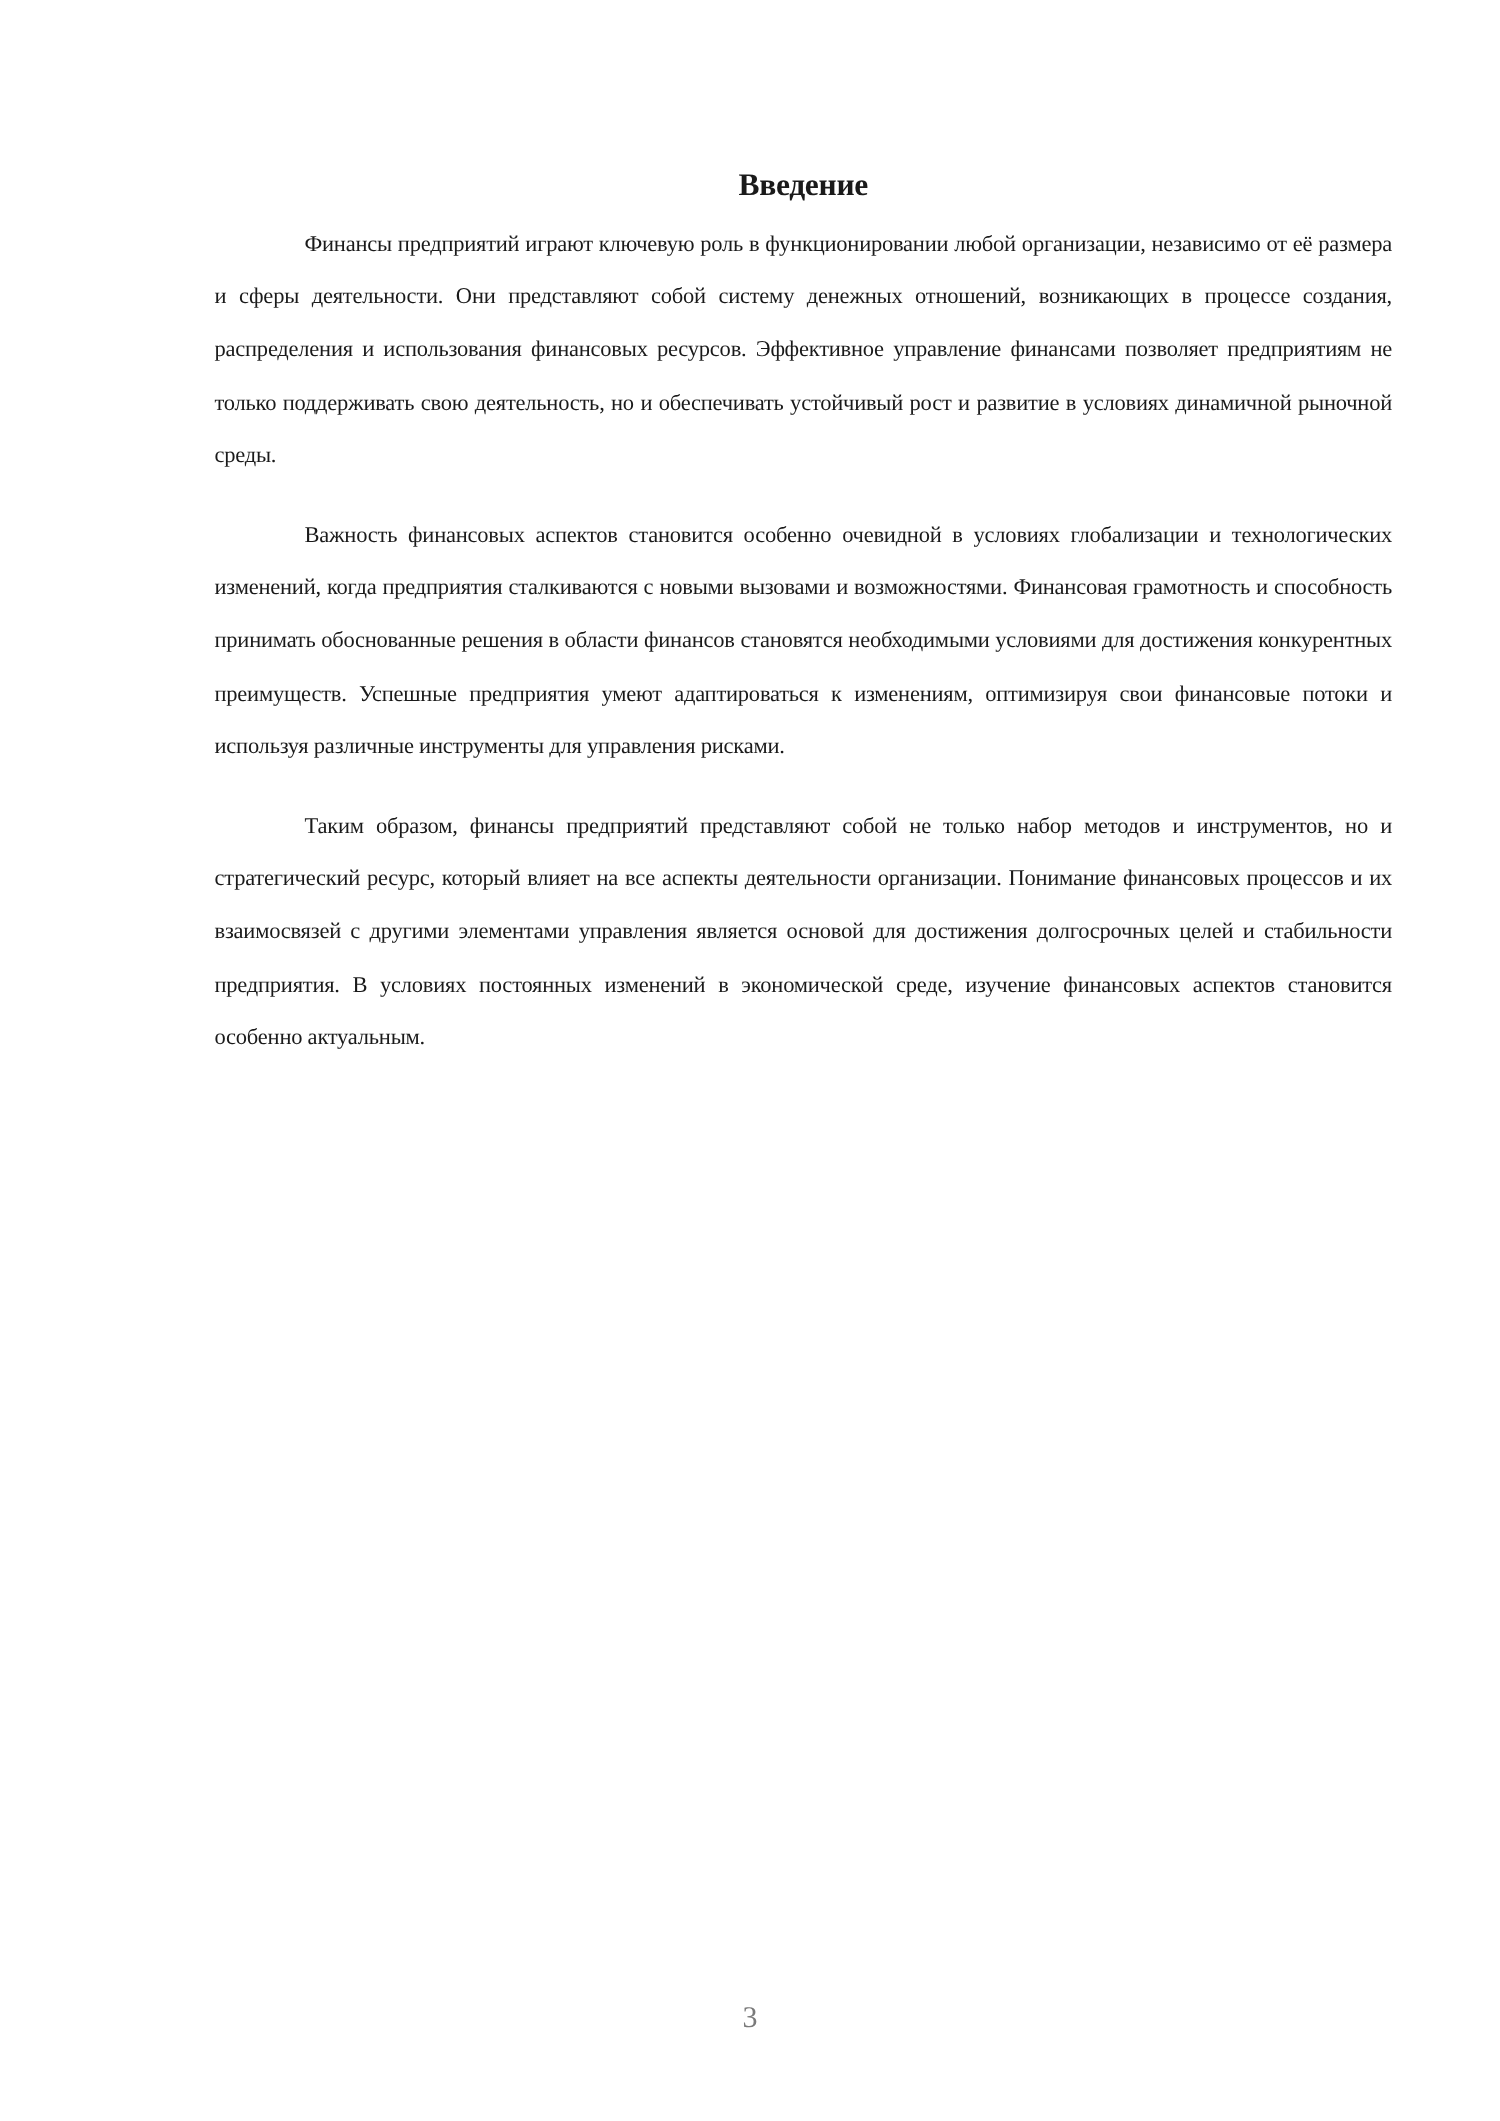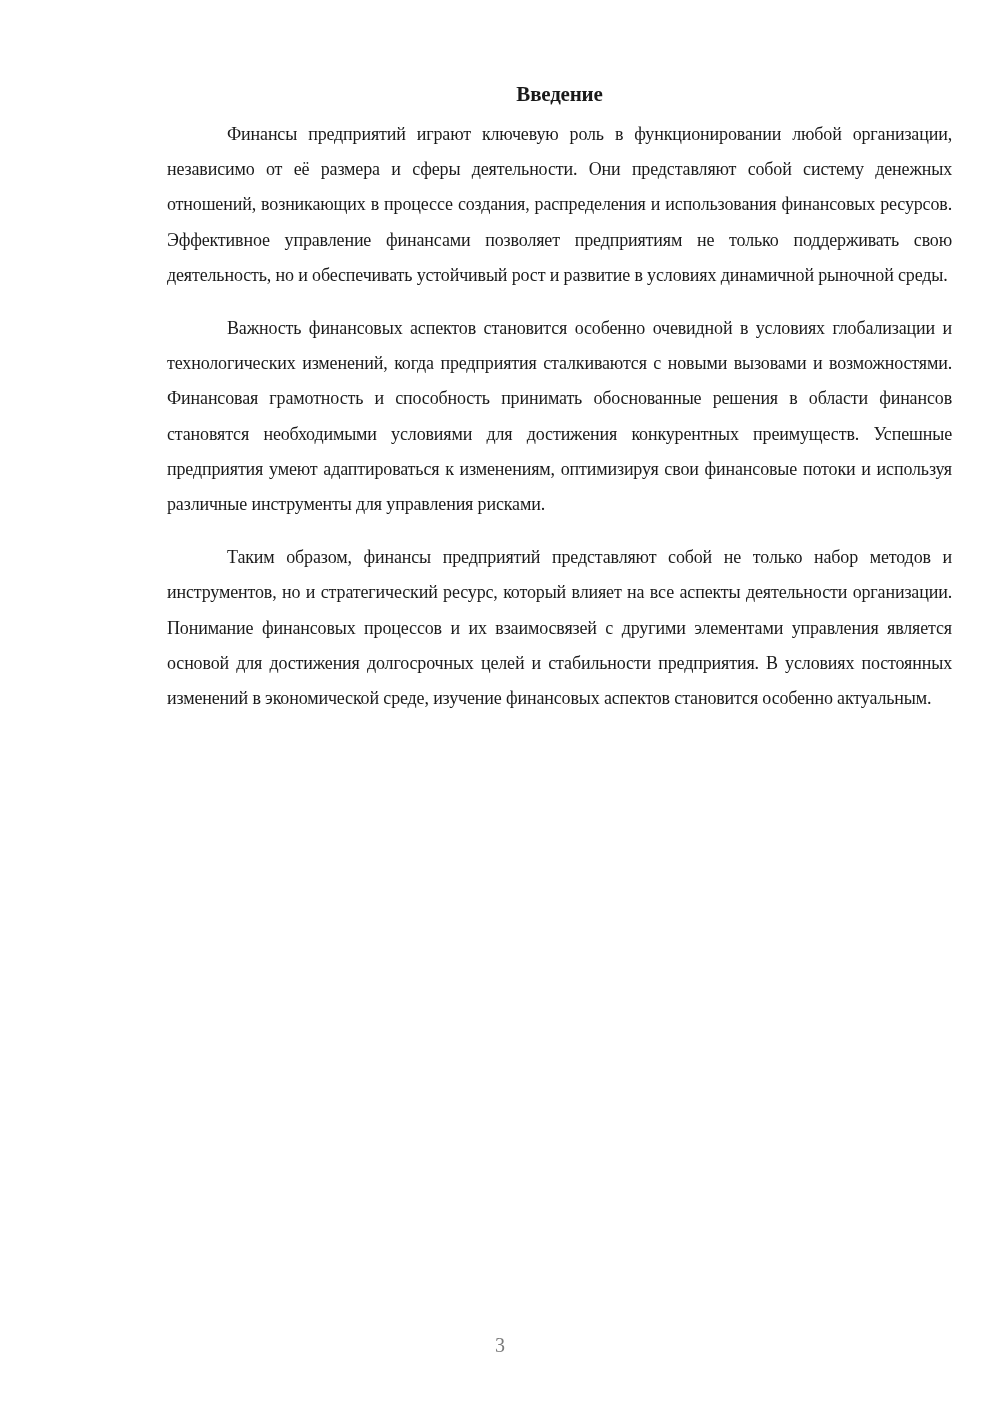--- a/index.html
+++ b/index.html
@@ -11,34 +11,33 @@
       width: 1000px;
       height: 1414px;
       position: relative;
       overflow: hidden;
       font-family: "Liberation Serif", "DejaVu Serif", serif;
       color: #1a1a1a;
     }
     .page {
       position: absolute;
       left: 143px;
-      top: 79px;
+      top: 108px;
       width: 785px;
-      margin-left: 24px;
     }
     .title {
       text-align: center;
       font-weight: bold;
       font-size: 21px;
       line-height: 30px;
       margin: 0 0 8px 0;
       letter-spacing: -0.2px;
     }
     .para {
-      font-size: 18px;
+      font-size: 15px;
       line-height: 35.2px;
       text-align: justify;
       text-indent: 60px;
       margin: 0 0 18px 0;
       letter-spacing: -0.15px;
     }
     .page-number {
       position: absolute;
       left: 0;
       width: 1000px;

